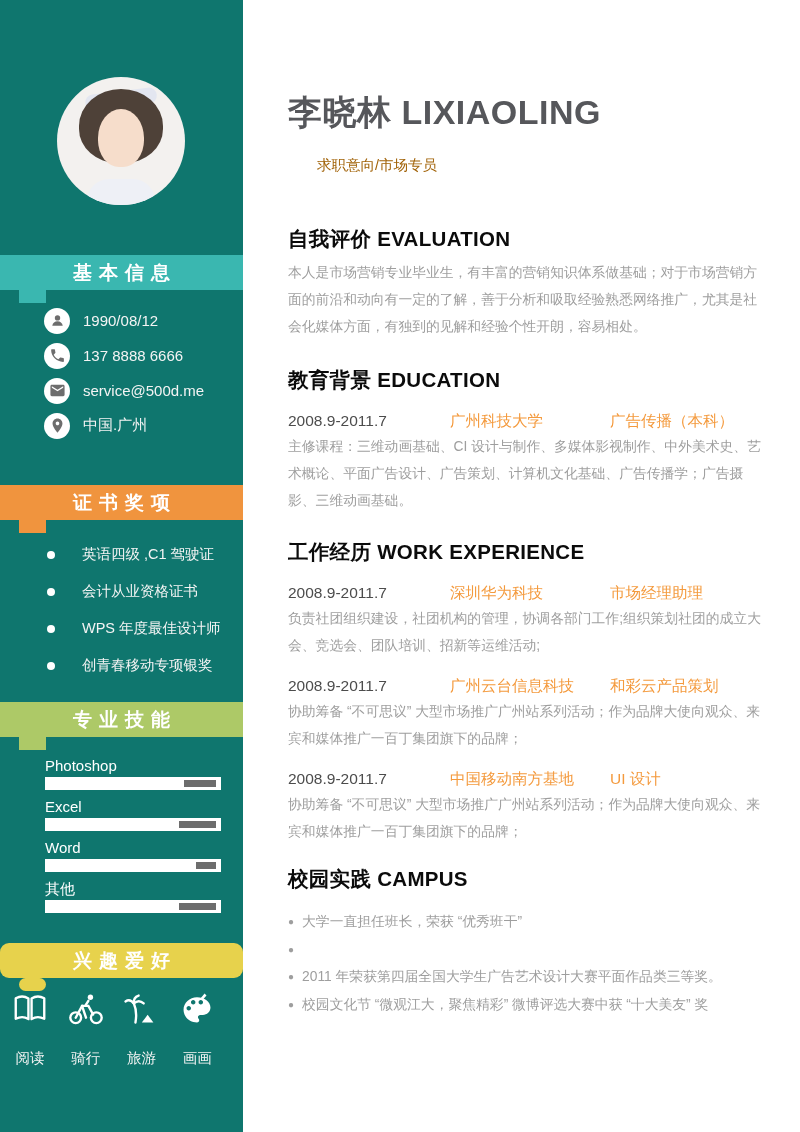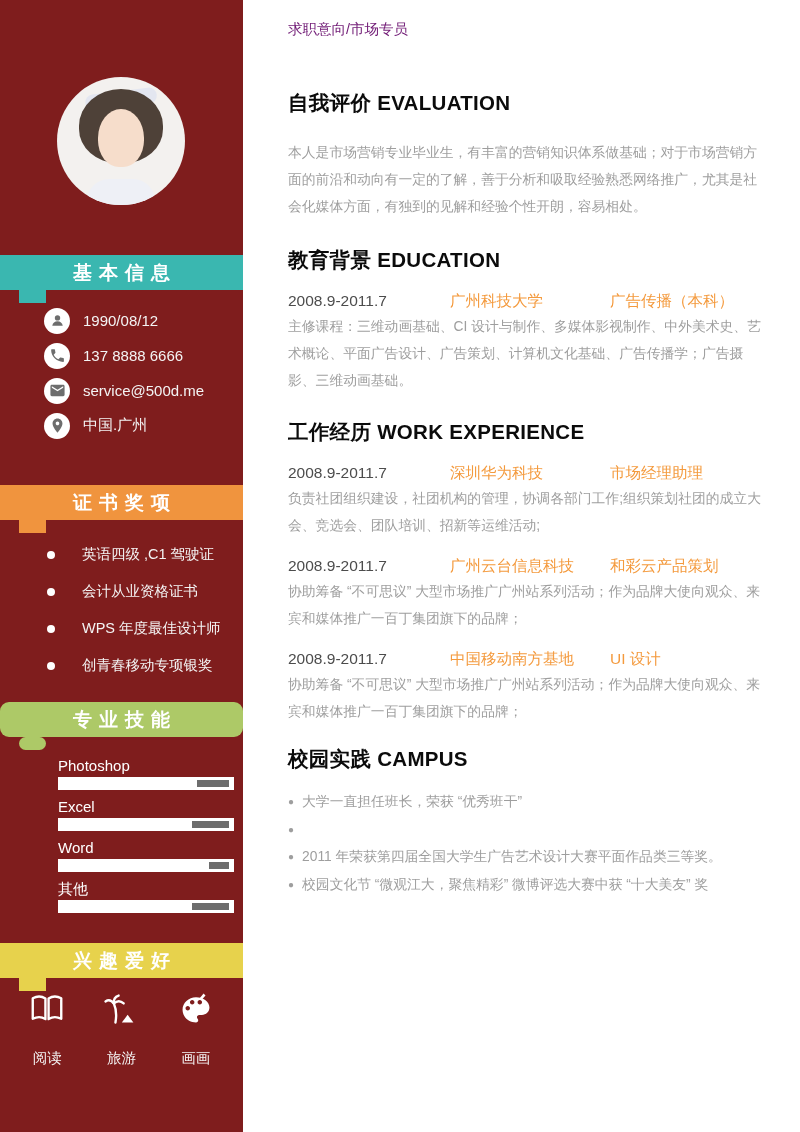--- a/index.html
+++ b/index.html
@@ -1,73 +1,73 @@
 <!DOCTYPE html>
 <html><head>
 <meta charset="utf-8">
 <style>
   * { margin:0; padding:0; box-sizing:border-box; }
   html,body { background:#fff; }
   body { font-family:"Liberation Sans","DejaVu Sans",sans-serif; }
   .page { position:relative; width:800px; height:1132px; background:#ffffff; overflow:hidden; }
 
   
-  .sidebar { position:absolute; left:0; top:0; width:243px; height:1132px; background:#7f1d1d; }
+  .sidebar { position:absolute; left:0; top:0; width:243px; height:1132px; background:#0f766e; }
 
   .avatar { position:absolute; left:57px; top:77px; width:128px; height:128px; border-radius:50%;
             background:#f3f1ef; overflow:hidden; }
   .av-hair { position:absolute; top:12px; left:22px; width:84px; height:74px; border-radius:50% 50% 46% 46%; background:#4e4138; }
   .av-band { position:absolute; top:14px; left:28px; width:72px; height:16px; border-radius:9px; background:#e3e6f0; transform:rotate(-7deg); }
   .av-face { position:absolute; top:32px; left:41px; width:46px; height:58px; border-radius:50% 50% 46% 46%; background:#f6ddcb; }
   .av-torso { position:absolute; bottom:-4px; left:30px; width:68px; height:30px; border-radius:22px 22px 0 0; background:#eef0f6; }
 
   .banner { position:absolute; left:0; width:243px; height:35px; line-height:35px; text-align:center;
             color:#ffffff; font-size:19px; font-weight:bold; letter-spacing:7px; text-indent:7px; }
   .banner-tab { position:absolute; left:19px; width:27px; height:13px; }
   .c-teal   { background:#3ab7b0; }
   .c-orange { background:#f0943e; }
-  .c-green  { background:#adc967;border-radius:9px; }
-  .c-yellow { background:#e7d24c; }
+  .c-green  { background:#adc967; }
+  .c-yellow { background:#e7d24c;border-radius:9px; }
 
   .contact-list { position:absolute; top:303px; left:0; width:243px; }
   .contact-row { display:flex; align-items:center; height:35px; padding-left:44px; }
   .contact-ico { width:26px; height:26px; border-radius:50%; background:#ffffff; display:flex;
                  align-items:center; justify-content:center; flex:0 0 26px; }
   .contact-ico svg { width:17px; height:17px; fill:#6d6d6d; }
   .contact-txt { color:#f4f4f4; font-size:15px; margin-left:13px; white-space:nowrap; }
 
   .cert-list { position:absolute; top:536px; left:0; width:243px; }
   .cert-row { display:flex; align-items:center; height:37px; padding-left:47px; }
   .cert-dot { width:8px; height:8px; border-radius:50%; background:#ffffff; flex:0 0 8px; }
   .cert-txt { color:#f4f4f4; font-size:14.5px; margin-left:27px; white-space:nowrap; }
 
-  .skill-list { position:absolute; top:757px; left:58px; width:176px; }
+  .skill-list { position:absolute; top:757px; left:45px; width:176px; }
   .skill-block { margin-bottom:8px; }
   .skill-name { color:#ffffff; font-size:15px; line-height:17px; }
   .skill-bar { position:relative; margin-top:3px; height:13px; background:#ffffff; }
   .skill-rest { position:absolute; top:3px; bottom:3px; right:5px; background:#6d6d6d; }
 
-  .hobby-list { position:absolute; top:990px; left:10px; width:223px; display:flex; }
+  .hobby-list { position:absolute; top:990px; left:2px; width:223px; display:flex; }
   .hobby { flex:1; text-align:center; }
   .hobby svg { width:38px; height:38px; }
   .hobby-label { margin-top:17px; color:#f4f4f4; font-size:14.5px; }
 
   
   .main { position:absolute; left:288px; top:0; width:474px; color:#9e9e9e; }
   .name { margin-top:90px; font-size:34px; font-weight:bold; color:#56575b; letter-spacing:0.5px; }
-  .objective { margin-top:20px; font-size:14.5px; color:#701a75; }
+  .objective { margin-top:20px; font-size:14.5px; color:#a16207;margin-left:29px; }
 
   .sec-title { font-size:20.5px; font-weight:bold; color:#0b0b0b; letter-spacing:0.3px; }
   .t-eval   { margin-top:50px; }
   .t-edu    { margin-top:26px; }
   .t-work   { margin-top:24px; }
   .t-campus { margin-top:20px; }
 
   .body-text { font-size:13.8px; line-height:27px; color:#9e9e9e; }
-  .eval-body { margin-top:22px; }
+  .eval-body { margin-top:6px; }
 
   .entry-row { display:flex; align-items:baseline; margin-top:17px; font-size:15.5px; }
   .entry-date { flex:0 0 162px; color:#4c4c4c; }
   .entry-org  { flex:0 0 160px; color:#f49a3d; }
   .entry-role { flex:1; color:#f49a3d; }
   .entry-desc { margin-top:1px; }
 
   .campus-list { margin-top:15px; }
   .campus-item { display:flex; align-items:flex-start; line-height:27.5px; font-size:13.8px; color:#9e9e9e; }
   .campus-dot { flex:0 0 auto; margin-right:8px; font-size:10px; line-height:27.5px; color:#9e9e9e; }
@@ -180,20 +180,31 @@
     <div class="banner c-yellow" style="top:943px;">兴趣爱好</div>
     <div class="banner-tab c-yellow" style="top:978px;"></div>
 
     <div class="hobby-list">
       <div class="hobby">
         <svg viewBox="0 0 24 24" fill="none" stroke="#ffffff" stroke-width="1.5" stroke-linejoin="round">
           <path d="M3 5.2c2.7-1.4 5.6-1.4 8 .2v13c-2.4-1.6-5.3-1.6-8-.2z"></path>
           <path d="M21 5.2c-2.7-1.4-5.6-1.4-8 .2v13c2.4-1.6 5.3-1.6 8-.2z"></path>
         </svg>
         <div class="hobby-label">阅读</div>
+      </div>
+      <div class="hobby">
+        <svg viewBox="0 0 24 24" fill="none" stroke="#ffffff" stroke-width="1.5" stroke-linecap="round">
+          <circle cx="5.5" cy="17.5" r="3.4"></circle>
+            <circle cx="18.5" cy="17.5" r="3.4"></circle>
+          <path d="M5.5 17.5 9.5 10h4l3 5.5"></path>
+            <path d="M9.5 10 12 17.5"></path>
+          <circle cx="14.8" cy="4.6" r="1.7" fill="#ffffff" stroke="none"></circle>
+            <path d="M13.5 6.8 11.8 9.5"></path>
+        </svg>
+        <div class="hobby-label">骑行</div>
       </div>
       <div class="hobby">
         <svg viewBox="0 0 24 24">
           <g fill="none" stroke="#ffffff" stroke-width="1.5" stroke-linecap="round">
             <path d="M8.5 20.5c.8-4.5.5-8.5-1-12"></path>
             <path d="M7.5 8.5C6 6.5 4 6 2.2 7.2"></path>
             <path d="M7.5 8.5c-.3-2.6.8-4.3 3-5"></path>
             <path d="M7.5 8.5c2-1.8 4.2-1.8 6.2 0"></path>
           </g>
           <path d="M12.5 20.5l3.7-4.8 3.6 4.8z" fill="#ffffff"></path>
@@ -205,20 +216,21 @@
           <path d="M12 4.5c-4.7 0-8.5 3.6-8.5 8s3.8 8 8.5 8c.8 0 1.4-.6 1.4-1.4 0-.4-.1-.7-.4-1-.2-.2-.4-.6-.4-.9 0-.8.6-1.4 1.4-1.4h1.7c2.6 0 4.8-2.1 4.8-4.7 0-3.9-3.8-6.6-8.5-6.6zm-5.2 8.4c-.8 0-1.4-.6-1.4-1.4s.6-1.4 1.4-1.4 1.4.6 1.4 1.4-.6 1.4-1.4 1.4zm2.8-3.8c-.8 0-1.4-.6-1.4-1.4s.6-1.4 1.4-1.4 1.4.6 1.4 1.4-.6 1.4-1.4 1.4zm4.8 0c-.8 0-1.4-.6-1.4-1.4s.6-1.4 1.4-1.4 1.4.6 1.4 1.4-.6 1.4-1.4 1.4z"></path>
           <path d="M16.8 2.2l1.2 1.2-2.6 3-1.4-.9z"></path>
         </svg>
         <div class="hobby-label">画画</div>
       </div>
     </div>
   </div>
 
   <div class="main">
 
+    <div class="name">李晓林 LIXIAOLING</div>
     <div class="objective">求职意向/市场专员</div>
 
     <div class="sec-title t-eval">自我评价 EVALUATION</div>
     <div class="body-text eval-body">本人是市场营销专业毕业生，有丰富的营销知识体系做基础；对于市场营销方面的前沿和动向有一定的了解，善于分析和吸取经验熟悉网络推广，尤其是社会化媒体方面，有独到的见解和经验个性开朗，容易相处。</div>
 
     <div class="sec-title t-edu">教育背景 EDUCATION</div>
     <div>
       <div class="entry-row">
         <span class="entry-date">2008.9-2011.7</span>
         <span class="entry-org">广州科技大学</span>

